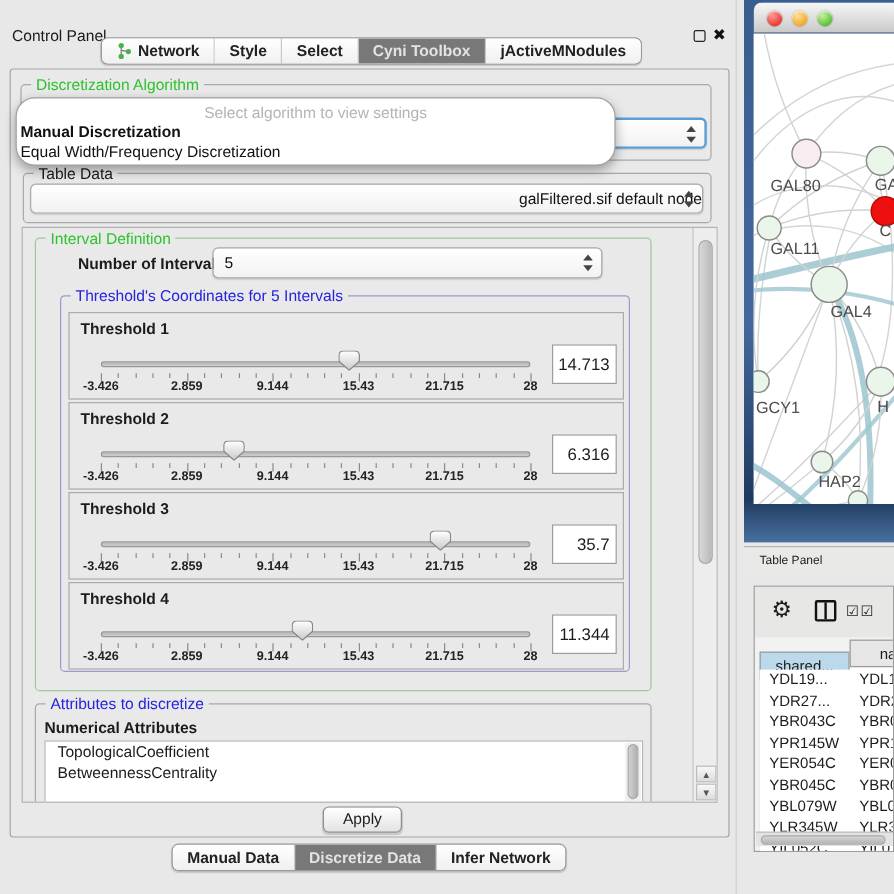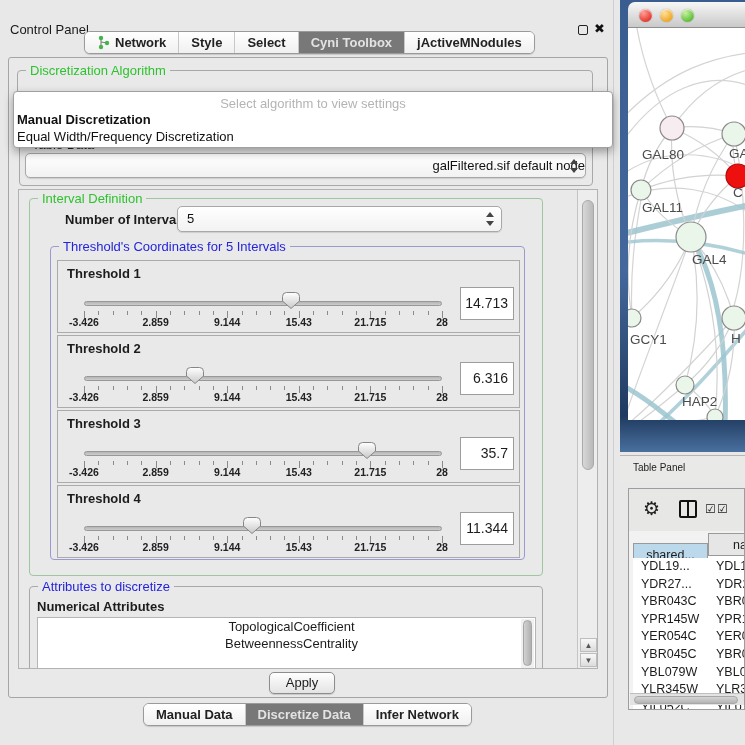--- a/index.html
+++ b/index.html
@@ -32,21 +32,21 @@
 
   
   .combo { position:absolute; height:25px; background:linear-gradient(#ffffff,#f2f2f2); border:1px solid #a8a8a8; border-radius:5px; font-size:13px; line-height:23px; padding-left:9px; color:#111; cursor:pointer; box-shadow:0 1px 1px rgba(0,0,0,.12); }
   .combo .spin { position:absolute; right:7px; top:4px; width:9px; height:16px; }
   .combo .spin::before { content:""; position:absolute; left:1px; top:1px; border-left:4px solid transparent; border-right:4px solid transparent; border-bottom:5px solid #444; }
   .combo .spin::after { content:""; position:absolute; left:1px; bottom:1px; border-left:4px solid transparent; border-right:4px solid transparent; border-top:5px solid #444; }
 
   
   #algo-group { left:8px; top:12px; width:576px; height:64px; }
   #algo-combo-behind { left:14px; top:40px; width:566px; height:26px; border:2px solid #5c9fd6; }
-  #algo-popup { position:absolute; left:4px; top:33px; width:600px; height:57px; background:#fff; border:1px solid #a0a0a0; border-radius:4px; box-shadow:0 4px 10px rgba(0,0,0,.35); z-index:50; overflow:hidden; }
+  #algo-popup { position:absolute; left:4px; top:23px; width:500px; height:57px; background:#fff; border:1px solid #a0a0a0; border-radius:16px; box-shadow:0 4px 10px rgba(0,0,0,.35); z-index:50; overflow:hidden; }
   #algo-popup .ph { text-align:center; color:#b4b4b4; font-size:13px; padding-top:4px; }
   #algo-popup .opt { font-size:13px; padding:1px 3px; color:#111; cursor:pointer; }
   #algo-popup .opt.b { font-weight:bold; }
 
   #tabledata-group { left:10px; top:86px; width:574px; height:42px; }
   #tabledata-combo { left:16px; top:95px; width:561px; height:25px;text-align:right; }
 
   #inner-panel { position:absolute; left:9px; top:131px; width:580px; height:480px; border:1px solid #b2b2b2; background:#e9e9e9; overflow:hidden; }
 
   
@@ -61,21 +61,21 @@
   #thresh-group { position:absolute; left:31px; top:56px; width:475px; height:314px; border:1px solid #9a9ad0; border-radius:4px; }
   .thresh-row { position:absolute; left:6px; width:463px; height:73px; border:1px solid #ababab; background:#e9e9e9; }
   .tr-title { position:absolute; left:9px; top:5px; font-size:13px; font-weight:bold; }
   .tr-track { position:absolute; left:26px; top:40px; width:358px; height:5px; background:linear-gradient(#b5b5b5,#cdcdcd); border:1px solid #989898; border-radius:3px; cursor:pointer; }
   .tr-handle { position:absolute; top:31px; width:18px; height:17px; cursor:pointer; }
   .tick { position:absolute; width:1px; background:#8a8a8a; }
   .tick-label { position:absolute; top:55px; font-size:10.5px; font-weight:bold; color:#222; transform:translateX(-50%); white-space:nowrap; }
   .tr-value { position:absolute; left:402px; top:26px; width:54px; height:33px; background:#fff; border:1px solid #9d9d9d; font-size:14px; text-align:right; padding:7px 5px 0 0; }
 
   
-  #attr-group { left:10px; top:396px; width:514px; height:92px;text-align:center; }
+  #attr-group { left:10px; top:396px; width:514px; height:92px; }
   #attr-list-label { position:absolute; left:7px; top:12px; font-size:13px; font-weight:bold; }
   #attr-list { position:absolute; left:7px; top:30px; width:499px; height:52px; background:#fff; border:1px solid #b5b5b5; overflow:hidden; }
   .attr-item { font-size:13px; padding:1px 0 1px 10px; cursor:pointer; }
   #attr-vscroll { position:absolute; right:1px; top:1px; width:13px; height:49px; background:#f0f0f0; }
   #attr-vscroll .thumb { position:absolute; left:2px; top:1px; width:9px; height:46px; border-radius:5px; background:linear-gradient(90deg,#d2d2d2,#b0b0b0); border:1px solid #a5a5a5; }
 
   #apply-btn { position:absolute; left:260px; top:614px; width:66px; height:22px; background:linear-gradient(#ffffff,#e3e3e3); border:1px solid #8d8d8d; border-radius:5px; font-size:13px; text-align:center; line-height:20px; cursor:pointer; box-shadow:0 1px 1px rgba(0,0,0,.15); }
 
   
   #net-window { position:absolute; left:620px; top:0; width:125px; height:452px; background:linear-gradient(180deg,#3a5d90 0%,#44689c 60%,#1f3a5f 92%,#49709f 100%); }

